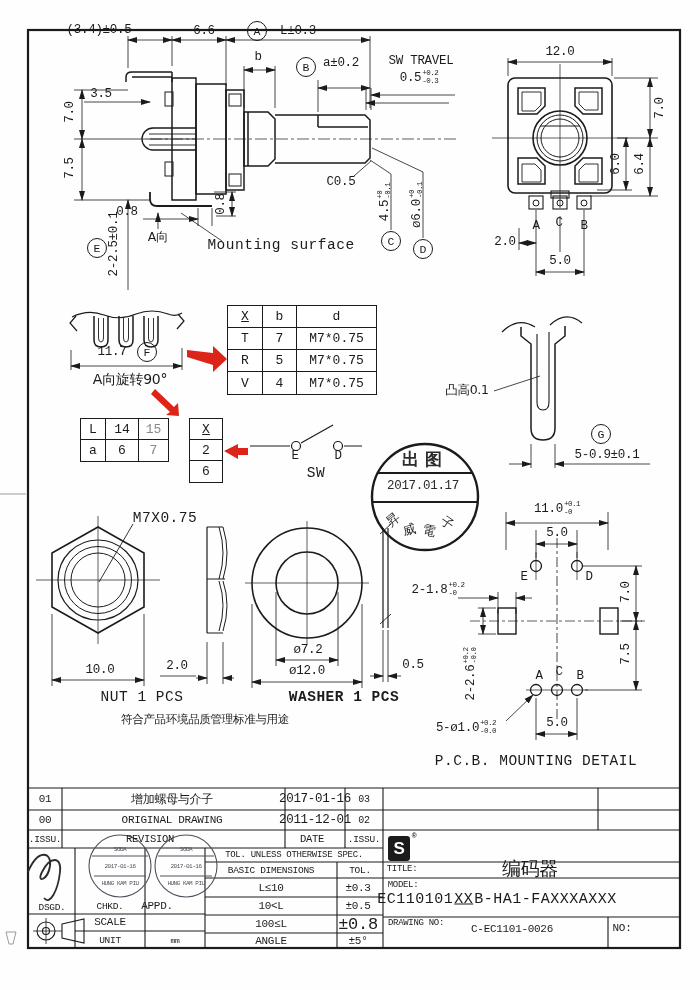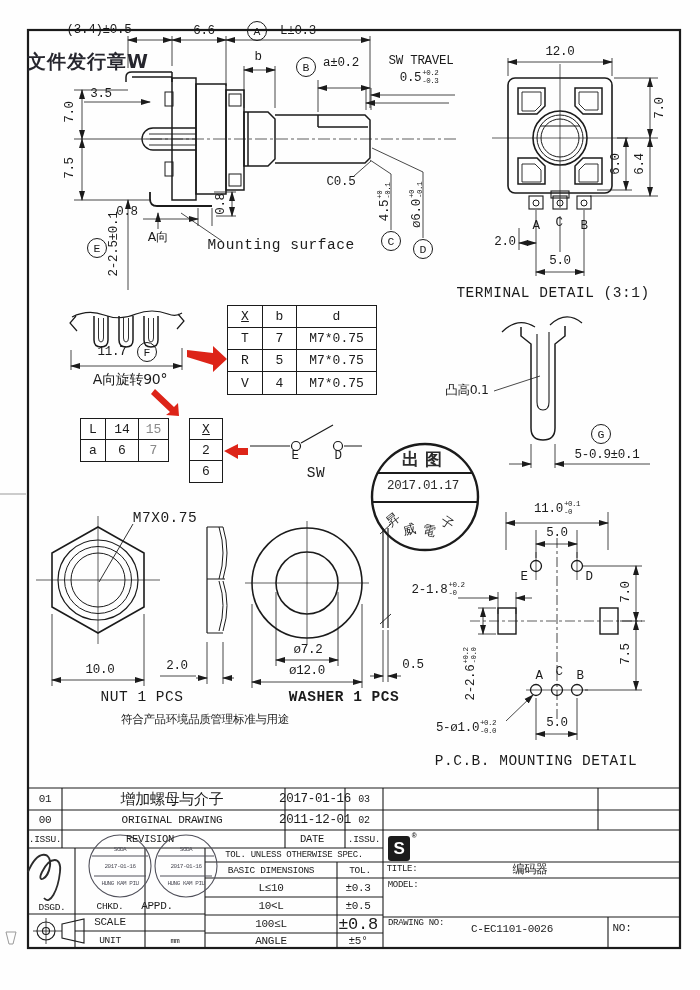--- a/index.html
+++ b/index.html
@@ -265,21 +265,20 @@
 
   <g>
     <rect x="388" y="836" width="22" height="25" rx="3" fill="#1b1b1b"></rect>
   </g>
 </svg>
 
 <span class="t" style="left:99px;top:30px">(3.4)±0.5</span>
 <span class="t" style="left:204px;top:31px">6.6</span>
 <span class="datum" style="left:257px;top:31px">A</span>
 <span class="t" style="left:298px;top:31px">L±0.3</span>
-<span class="t cn docstamp" style="left:88px;top:62px">文件发行章W</span>
 <span class="t" style="left:258px;top:57px">b</span>
 <span class="datum" style="left:306px;top:67px">B</span>
 <span class="t" style="left:341px;top:63px">a±0.2</span>
 <span class="t" style="left:421px;top:61px">SW TRAVEL</span>
 <span class="t grp" style="left:419px;top:77px">
   <span>0.5</span>
   <span class="tolst">
     <span>+0.2</span>
     <span>-0.3</span>
   </span>
@@ -314,21 +313,20 @@
 <span class="t" style="left:560px;top:52px">12.0</span>
 <span class="t v" style="left:660px;top:108px">7.0</span>
 <span class="t v" style="left:616px;top:164px">6.0</span>
 <span class="t v" style="left:640px;top:164px">6.4</span>
 <span class="t" style="left:536px;top:226px">A</span>
 <span class="t" style="left:559px;top:223px">C</span>
 <span class="t" style="left:584px;top:226px">B</span>
 <span class="t" style="left:505px;top:242px">2.0</span>
 <span class="t" style="left:560px;top:261px">5.0</span>
 
-<span class="t big" style="left:553px;top:293px">TERMINAL DETAIL (3:1)</span>
 <span class="t cn" style="left:467px;top:390px">凸高0.1</span>
 <span class="datum" style="left:601px;top:434px">G</span>
 <span class="t" style="left:607px;top:455px">5-0.9±0.1</span>
 
 <span class="t" style="left:112px;top:352px">11.7</span>
 <span class="datum" style="left:147px;top:352px">F</span>
 <span class="t cn" style="left:130px;top:380px;font-size:14px">A向旋转90°</span>
 
 <div class="tbl" style="left:227px;top:305px;grid-template-columns:35px 34px 79px;grid-auto-rows:22px">
   <div class="ul">X</div>
@@ -414,21 +412,21 @@
 <span class="t grp" style="left:466px;top:727px">
   <span>5-ø1.0</span>
   <span class="tolst">
     <span>+0.2</span>
     <span>-0.0</span>
   </span>
 </span>
 <span class="t big" style="left:536px;top:761px">P.C.B. MOUNTING DETAIL</span>
 
 <span class="t" style="left:45px;top:799px;font-size:11px">01</span>
-<span class="t cn" style="left:172px;top:799px;font-size:15px">增加螺母与介子</span>
+<span class="t cn" style="left:172px;top:799px;font-size:12px">增加螺母与介子</span>
 <span class="t" style="left:315px;top:799px">2017-01-16</span>
 <span class="t" style="left:364px;top:799px;font-size:10px">03</span>
 <span class="t" style="left:45px;top:820px;font-size:11px">00</span>
 <span class="t" style="left:172px;top:820px;font-size:11px">ORIGINAL DRAWING</span>
 <span class="t" style="left:315px;top:820px">2011-12-01</span>
 <span class="t" style="left:364px;top:820px;font-size:10px">02</span>
 <span class="t" style="left:45px;top:839px;font-size:9.5px">.ISSU.</span>
 <span class="t" style="left:150px;top:839px;font-size:10.5px">REVISION</span>
 <span class="t" style="left:312px;top:839px;font-size:10.5px">DATE</span>
 <span class="t" style="left:364px;top:839px;font-size:9.5px">.ISSU.</span>
@@ -448,22 +446,27 @@
 <span class="t" style="left:271px;top:906px;font-size:11px">10&lt;L</span>
 <span class="t" style="left:358px;top:906px;font-size:11px">±0.5</span>
 <span class="t" style="left:271px;top:924px;font-size:11px">100≤L</span>
 <span class="t" style="left:358px;top:924px;font-size:17px">±0.8</span>
 <span class="t" style="left:271px;top:941px;font-size:11px">ANGLE</span>
 <span class="t" style="left:358px;top:941px;font-size:11px">±5°</span>
 
 <span class="t sans" style="left:399px;top:849px;font-size:17px;font-weight:bold;color:#fff">S</span>
 <span class="t" style="left:414px;top:835px;font-size:8px">®</span>
 <span class="t" style="left:402px;top:869px;font-size:9px">TITLE:</span>
-<span class="t cn" style="left:530px;top:869px;font-size:12px">编码器</span>
+<span class="t cn" style="left:530px;top:869px;font-size:19px">编码器</span>
 <span class="t" style="left:403px;top:885px;font-size:9px">MODEL:</span>
+<span class="t grp" style="left:497px;top:899px;font-size:15px;letter-spacing:0.5px">
+  <span>EC110101</span>
+  <span class="ul">XX</span>
+  <span>B-HA1-FAXXXAXXX</span>
+</span>
 <span class="t" style="left:416px;top:923px;font-size:9px">DRAWING NO:</span>
 <span class="t" style="left:512px;top:929px;font-size:11px">C-EC1101-0026</span>
 <span class="t" style="left:622px;top:928px;font-size:11px">NO:</span>
 
 <span class="t graytxt" style="left:120px;top:849px">SODA</span>
 <span class="t graytxt" style="left:120px;top:866px">2017-01-16</span>
 <span class="t graytxt" style="left:120px;top:883px">HUNG KAM PIU</span>
 <span class="t graytxt" style="left:186px;top:849px">SODA</span>
 <span class="t graytxt" style="left:186px;top:866px">2017-01-16</span>
 <span class="t graytxt" style="left:186px;top:883px">HUNG KAM PIU</span>

